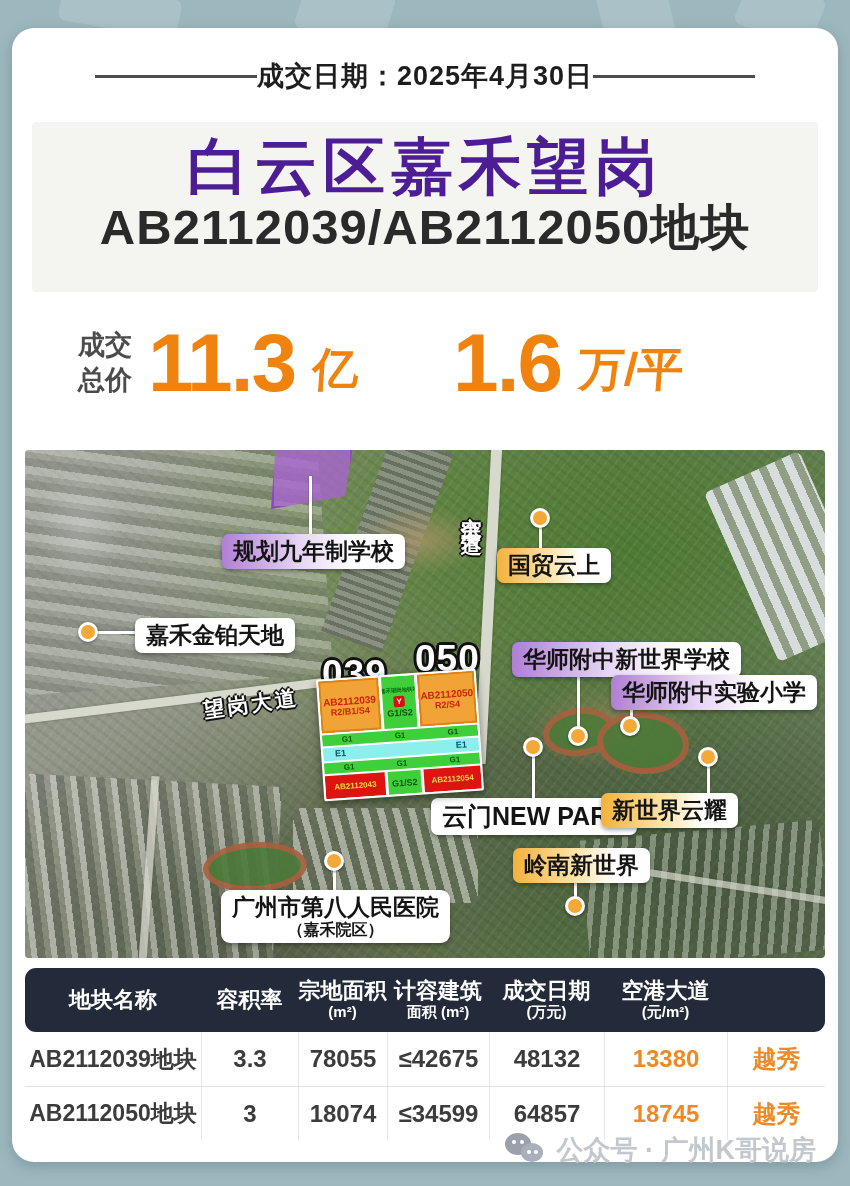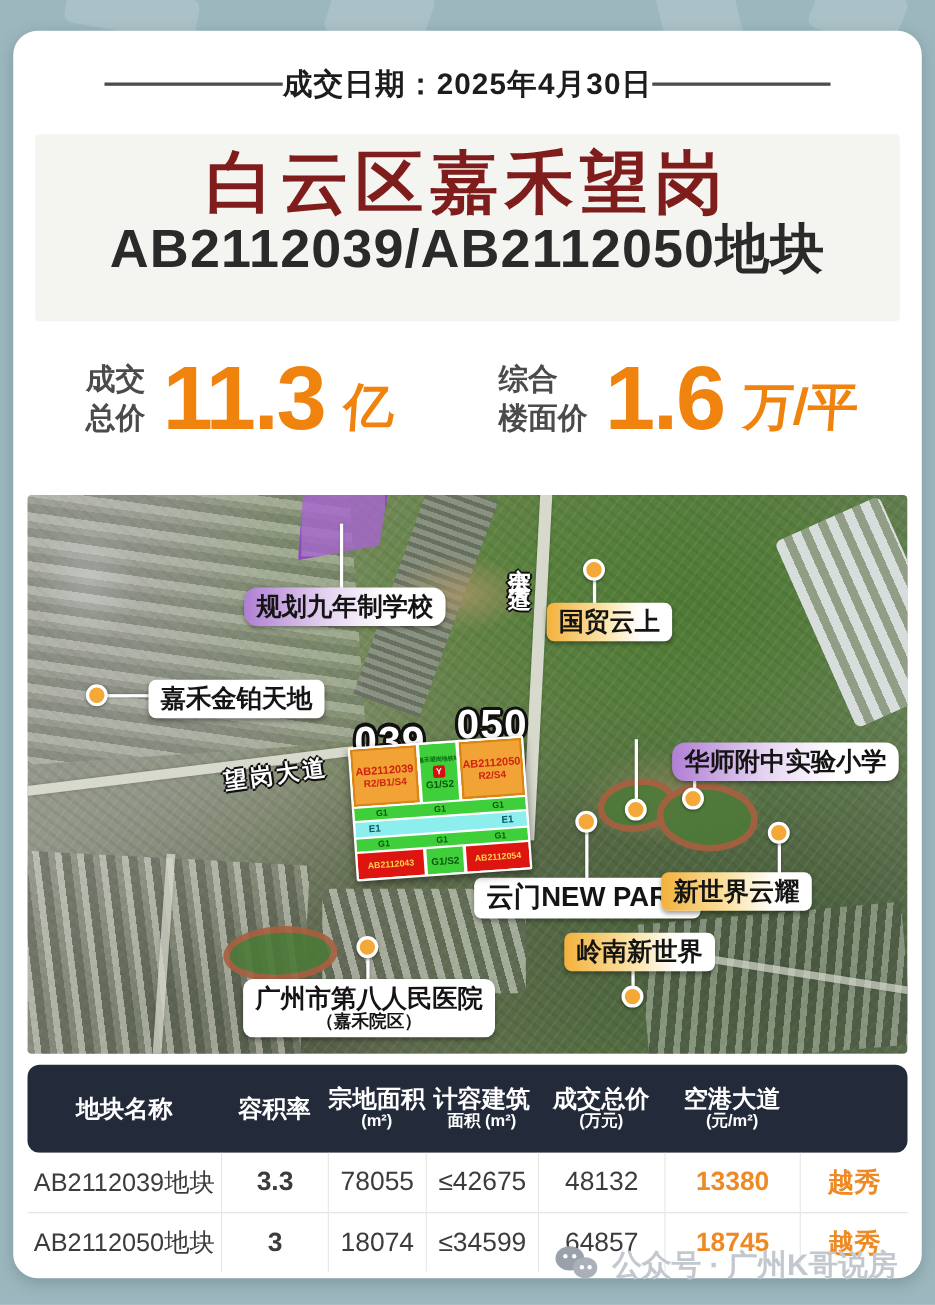--- a/index.html
+++ b/index.html
@@ -18,21 +18,21 @@
 
   
   .date-row { position:absolute; top:30px; left:0; width:100%; display:flex;
               align-items:center; justify-content:center; }
   .date-line { width:162px; height:3px; background:#4c4c4c; }
   .date-text { font-size:27px; font-weight:bold; color:#1d1d1d; letter-spacing:1px; }
 
   
   .title-box { position:absolute; top:94px; left:20px; width:786px; height:170px;
                background:#f4f4f0; border-radius:4px; text-align:center; overflow:hidden; }
-  .title-l1 { margin-top:12px; font-size:62px; font-weight:900; color:#7f1d1d; letter-spacing:6px; line-height:1.05; }
+  .title-l1 { margin-top:12px; font-size:62px; font-weight:900; color:#4c1d95; letter-spacing:6px; line-height:1.05; }
   .title-l2 { font-size:49px; font-weight:900; color:#2a2a2a; letter-spacing:1px; line-height:1.15; }
 
   
   .metrics { position:absolute; top:296px; left:0; width:100%; display:flex;
              justify-content:flex-start; padding:0 0 0 66px; }
   .metric { display:flex; align-items:center; gap:16px; }
   .metric + .metric { margin-left:94px; }
   .m-label { font-size:27px; font-weight:bold; color:#4b4b4b; line-height:1.3; text-align:left; }
   .m-value { font-size:82px; font-weight:800; color:#f0830e; letter-spacing:-2px; line-height:.95; }
   .m-unit  { font-size:46px; font-weight:900; color:#f0830e; transform:skewX(-4deg); margin-left:2px; padding-top:14px; }
@@ -90,21 +90,21 @@
 
   .stem { position:absolute; width:3px; background:#ffffff; box-shadow:0 0 2px rgba(0,0,0,.35); }
   .stem-h { position:absolute; height:3px; background:#ffffff; box-shadow:0 0 2px rgba(0,0,0,.35); }
 
   .dot { position:absolute; width:20px; height:20px; border-radius:50%;
          background:#f3a838; border:3px solid #fff; box-shadow:0 1px 3px rgba(0,0,0,.45); }
 
   .pill { position:absolute; background:#fff; border-radius:7px; padding:3px 11px;
           font-weight:bold; color:#141414; font-size:23px; white-space:nowrap;
           box-shadow:0 2px 4px rgba(0,0,0,.35); line-height:1.25; }
-  .pill.purple { background:linear-gradient(90deg, #b07fd4, #e6d5f2 42%, #ffffff 72%);border-radius:12px; }
+  .pill.purple { background:linear-gradient(90deg, #b07fd4, #e6d5f2 42%, #ffffff 72%); }
   .pill.gold   { background:linear-gradient(90deg, #f3b13c, #fbe3a6 45%, #ffffff 75%); }
   .pill.center { text-align:center; }
   .pill .sub { display:block; font-size:16px; font-weight:bold; margin-top:-2px; }
 
   .map-tag { position:absolute; font-size:37px; font-weight:900; color:#fff; letter-spacing:1px;
          text-shadow:-3px 0 #111,3px 0 #111,0 -3px #111,0 3px #111,-2px -2px #111,2px 2px #111,-2px 2px #111,2px -2px #111; }
   .road-name { position:absolute; font-weight:900; color:#fff; font-size:21px; letter-spacing:3px;
          text-shadow:-2px 0 #111,2px 0 #111,0 -2px #111,0 2px #111,-1px -1px #111,1px 1px #111; }
   .road-name.vert { writing-mode:vertical-rl; letter-spacing:6px; }
 
@@ -129,27 +129,27 @@
   .gz { font-size:9px; color:#0a560a; }
   .g3row { background:#3ecf3b; justify-content:space-around; align-items:center; flex-direction:row; }
   .g3row span { font-size:8px; color:#0a560a; line-height:1; }
   .cyrow { background:#8ceeed; justify-content:space-between; align-items:center; flex-direction:row; padding:0 12px; }
   .cyrow span { font-size:9px; color:#075a66; line-height:1; }
   .redP { background:#dd1410; } .redP span { font-size:8px; color:#ffd34d; }
   .gmid { background:#3ecf3b; } .gmid span { font-size:9px; color:#0a560a; }
 
   
   .table { position:absolute; left:13px; top:940px; width:800px; }
-  .thead { height:80px; background:#232a39; border-radius:11px; display:flex; align-items:center; color:#fff; }
+  .thead { height:64px; background:#232a39; border-radius:11px; display:flex; align-items:center; color:#fff; }
   .th { display:flex; flex-direction:column; justify-content:center; align-items:center; height:100%; }
   .th .l1 { font-size:22px; font-weight:bold; line-height:1.1; }
   .th .l2 { font-size:15px; font-weight:bold; line-height:1.2; }
   .trow { height:54px; display:flex; background:#fff; }
   .trow + .trow { border-top:1px solid #e0e0e0; }
-  .td { display:flex; align-items:center; justify-content:center; font-size:24px; color:#3c3c3c; height:100%; }
+  .td { display:flex; align-items:center; justify-content:center; font-size:24px; color:#3c3c3c; height:100%;font-weight:bold; }
   .td + .td { border-left:1px solid #e6e6e6; }
   .td.orange { color:#ee8a25; font-weight:bold; }
   .c1 { width:176px; } .c2 { width:97px; } .c3 { width:89px; } .c4 { width:102px; }
   .c5 { width:115px; } .c6 { width:123px; } .c7 { width:98px; }
   .td.c1 { font-size:23px; }
   .td.c2 { font-weight:bold; }
 
   
   .footer { position:absolute; top:1132px; right:34px; display:flex; align-items:center; gap:10px;
             color:#c3c8cf; font-size:27px; font-weight:bold; }
@@ -185,24 +185,20 @@
     <div class="metrics">
       <div class="metric">
         <div class="m-label">
           <div>成交</div>
           <div>总价</div>
         </div>
         <div class="m-value">11.3</div>
         <div class="m-unit">亿</div>
       </div>
       <div class="metric">
-        <div class="m-label">
-          <div>综合</div>
-          <div>楼面价</div>
-        </div>
         <div class="m-value">1.6</div>
         <div class="m-unit">万/平</div>
       </div>
     </div>
 
     <div class="map">
       <div class="patch lake"></div>
       <div class="patch urban-tl"></div>
       <div class="patch urban-bl"></div>
       <div class="patch urban-c"></div>
@@ -237,20 +233,21 @@
       <div class="dot" style="left:543px; top:276px;"></div>
       <div class="dot" style="left:595px; top:266px;"></div>
       <div class="dot" style="left:673px; top:297px;"></div>
       <div class="dot" style="left:498px; top:287px;"></div>
       <div class="dot" style="left:540px; top:446px;"></div>
       <div class="dot" style="left:299px; top:401px;"></div>
 
       <div class="pill purple" style="left:197px; top:84px;">规划九年制学校</div>
       <div class="pill gold" style="left:472px; top:98px;">国贸云上</div>
       <div class="pill" style="left:110px; top:168px;">嘉禾金铂天地</div>
+      <div class="pill purple" style="left:487px; top:192px;">华师附中新世界学校</div>
       <div class="pill purple" style="left:586px; top:225px;">华师附中实验小学</div>
       <div class="pill" style="left:406px; top:348px; font-size:25px;">云门NEW PARK</div>
       <div class="pill gold" style="left:576px; top:343px;">新世界云耀</div>
       <div class="pill gold" style="left:488px; top:398px;">岭南新世界</div>
       <div class="pill center" style="left:196px; top:440px; border-radius:9px;">
         <span>广州市第八人民医院</span>
         <span class="sub">（嘉禾院区）</span>
       </div>
 
       <div class="map-tag" style="left:297px; top:203px;">039</div>
@@ -313,21 +310,21 @@
           </div>
         <div class="th c3">
             <span class="l1">宗地面积</span>
             <span class="l2">(m²)</span>
           </div>
         <div class="th c4">
             <span class="l1">计容建筑</span>
             <span class="l2">面积 (m²)</span>
           </div>
         <div class="th c5">
-            <span class="l1">成交总价</span>
+            <span class="l1">成交日期</span>
             <span class="l2">(万元)</span>
           </div>
         <div class="th c6">
             <span class="l1">空港大道</span>
             <span class="l2">(元/m²)</span>
           </div>
       </div>
       <div class="trow">
         <div class="td c1">AB2112039地块</div>
         <div class="td c2">3.3</div>

